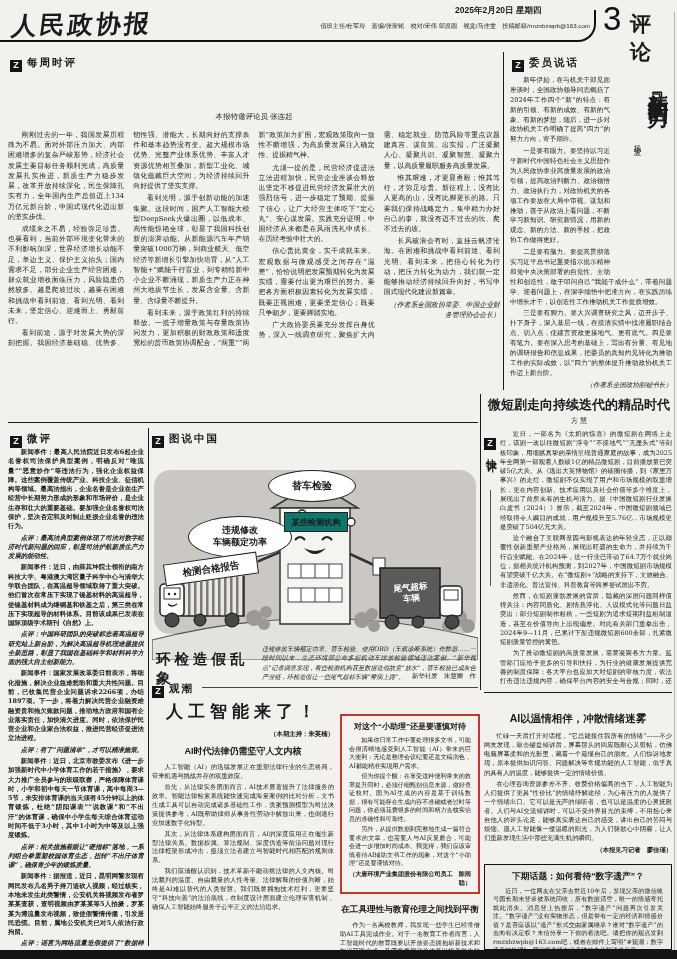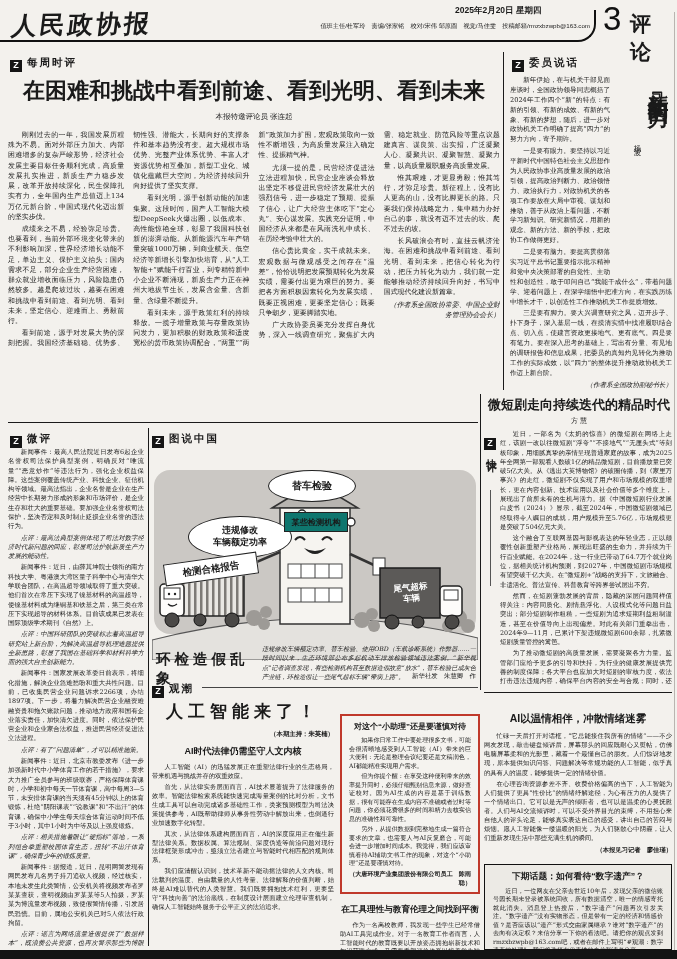--- a/index.html
+++ b/index.html
@@ -44,21 +44,20 @@
   <div class="abs bold" style="left:455px;top:5px;font-size:8.5px;">2025年2月20日  星期四</div>
   <div class="abs" style="left:250px;top:22px;width:340px;font-size:6.2px;color:#222;text-align:right;">值班主任/杜军玲　责编/张家铭　校对/宋伟 邹原圆　视觉/马佳雯　投稿邮箱/rmzxbzwpb@163.com</div>
   <div class="abs frame-curve" style="left:0;top:10px;width:594px;height:30px;"></div>
   <div class="abs pageno" style="left:603px;top:0px;">3</div>
   <div class="abs pagesec" style="left:630px;top:10px;">评论</div>
   <div class="abs" style="left:674px;top:12px;width:1px;height:938px;background:#b9b5b0;"></div>
 
   <div class="abs" style="left:10px;top:54px;">
     <span class="zbadge">Z</span><span class="seclabel">每周时评</span>
   </div>
-  <div class="abs main-hl center" style="left:8px;top:76px;width:492px;">在困难和挑战中看到前途、看到光明、看到未来</div>
   <div class="abs center" style="left:8px;top:112px;width:492px;font-size:7.5px;color:#222;">本报特邀评论员 张连起</div>
   <div class="abs serif just body-txt clip" style="left:8px;top:130px;width:492px;height:282px;column-count:4;column-gap:9px;font-size:6.9px;line-height:1.48;">
     <p>刚刚过去的一年，我国发展历程殊为不易。面对外部压力加大、内部困难增多的复杂严峻形势，经济社会发展主要目标任务顺利完成，高质量发展扎实推进，新质生产力稳步发展，改革开放持续深化，民生保障扎实有力，全年国内生产总值迈上134万亿元新台阶，中国式现代化迈出新的坚实步伐。</p>
     <p>成绩来之不易，经验弥足珍贵。也要看到，当前外部环境变化带来的不利影响加深，世界经济增长动能不足，单边主义、保护主义抬头；国内需求不足，部分企业生产经营困难，群众就业增收面临压力，风险隐患仍然较多。越是爬坡过坎，越要在困难和挑战中看到前途、看到光明、看到未来，坚定信心、迎难而上、勇毅前行。</p>
     <p>看到前途，源于对发展大势的深刻把握。我国经济基础稳、优势多、韧性强、潜能大，长期向好的支撑条件和基本趋势没有变。超大规模市场优势、完整产业体系优势、丰富人才资源优势相互叠加，新型工业化、城镇化蕴藏巨大空间，为经济持续回升向好提供了坚实支撑。</p>
     <p>看到光明，源于创新动能的加速集聚。这段时间，国产人工智能大模型DeepSeek火爆出圈，以低成本、高性能惊艳全球，彰显了我国科技创新的澎湃动能。从新能源汽车年产销量突破1000万辆，到商业航天、低空经济等新增长引擎加快培育，从“人工智能+”赋能千行百业，到专精特新中小企业不断涌现，新质生产力正在神州大地拔节生长，发展含金量、含新量、含绿量不断提升。</p>
     <p>看到未来，源于政策红利的持续释放。一揽子增量政策与存量政策协同发力，更加积极的财政政策和适度宽松的货币政策协调配合，“两重”“两新”政策加力扩围，宏观政策取向一致性不断增强，为高质量发展注入确定性、提振精气神。</p>
     <p>尤须一提的是，民营经济促进法立法进程加快，民营企业座谈会释放出坚定不移促进民营经济发展壮大的强烈信号，进一步稳定了预期、提振了信心，让广大经营主体吃下“定心丸”、安心谋发展。实践充分证明，中国经济从来都是在风雨洗礼中成长、在历经考验中壮大的。</p>
     <p>信心贵比黄金，实干成就未来。宏观数据与微观感受之间存在“温差”，恰恰说明把发展预期转化为发展实绩，需要付出更为艰巨的努力。要把各方面积极因素转化为发展实绩，既要正视困难，更要坚定信心；既要只争朝夕，更要脚踏实地。</p>
     <p>广大政协委员要充分发挥自身优势，深入一线调查研究，聚焦扩大内需、稳定就业、防范风险等重点议题建真言、谋良策、出实招，广泛凝聚人心、凝聚共识、凝聚智慧、凝聚力量，以高质量履职服务高质量发展。</p>
@@ -84,21 +83,21 @@
       <p class="italic right" style="text-indent:0;">（作者系全国政协副秘书长）</p>
     </div>
   </div>
 
   <div class="abs hline" style="left:8px;top:422px;width:470px;"></div>
 
   <div class="abs vline" style="left:148px;top:428px;height:518px;"></div>
   <div class="abs" style="left:10px;top:430px;">
     <span class="zbadge">Z</span><span class="seclabel">微评</span>
   </div>
-  <div class="abs serif just body-txt clip" style="left:8px;top:448px;width:136px;height:498px;font-size:6.4px;line-height:1.45;">
+  <div class="abs serif just body-txt clip" style="left:8px;top:448px;width:136px;height:498px;font-size:6.4px;line-height:1.45;font-weight:bold;">
     <p>新闻事件：最高人民法院近日发布6起企业名誉权司法保护典型案例，明确反对“唯流量”“恶意炒作”等违法行为，强化企业权益保障。这些案例覆盖传统产业、科技企业、征信机构等领域。最高法指出，企业名誉是企业在生产经营中长期努力形成的形象和市场评价，是企业生存和壮大的重要基础。要加强企业名誉权司法保护，坚决否定和及时制止贬损企业名誉的违法行为。</p>
     <p class="cmt">点评：最高法典型案例体现了司法对数字经济时代新问题的回应，彰显司法护航新质生产力发展的能动性。</p>
     <p>新闻事件：近日，由薛其坤院士领衔的南方科技大学、粤港澳大湾区量子科学中心与清华大学联合团队，在高温超导领域取得了重大突破。他们首次在常压下实现了镍基材料的高温超导，使镍基材料成为继铜基和铁基之后，第三类在常压下实现超导的材料体系。目前该成果已发表在国际顶级学术期刊《自然》上。</p>
     <p class="cmt">点评：中国科研团队的突破标志着高温超导研究站上新台阶，为解决高温超导机理难题提供全新思路，彰显了我国在基础科学和材料科学方面的强大自主创新能力。</p>
     <p>新闻事件：国家发展改革委日前表示，将细化措施，解决企业急难愁盼和重大共性问题。目前，已收集民营企业问题诉求2266项，办结1897项。下一步，将着力解决民营企业融资难融资贵和拖欠账款问题，推动地方政府和国有企业落实责任，加快清欠进度。同时，依法保护民营企业和企业家合法权益，推进民营经济促进法立法进程。</p>
     <p class="cmt">点评：有了“问题清单”，才可以精准施策。</p>
     <p>新闻事件：近日，北京市教委发布《进一步加强新时代中小学体育工作的若干措施》，要求大力推广全员参与的班级联赛，严格保障体育课时，小学和初中每天一节体育课，高中每周3—5节，未安排体育课的当天须有45分钟以上的体育锻炼，杜绝“阴阳课表”“说教课”和“不出汗”的体育课，确保中小学生每天综合体育运动时间不低于3小时，其中1小时为中等及以上强度锻炼。</p>
     <p class="cmt">点评：相关措施着眼让“硬指标”落地，一系列组合拳重塑校园体育生态，扭转“不出汗体育课”，确保青少年的锻炼质量。</p>
     <p>新闻事件：据报道，近日，昆明网警发现有网民发布几名男子持刀追砍人视频，经过核实，本地未发生此类警情，公安机关将视频发布者罗某某查获，查明视频由罗某某等5人拍摄，罗某某为博流量发布视频，致使假警情传播，引发居民恐慌。目前，属地公安机关已对5人依法行政拘留。</p>
     <p class="cmt">点评：谣言为网络流量造假提供了“数据样本”，既浪费公共资源，也再次警示那些为博眼球流量不择手段者：网络不是“法外之地”。</p>

